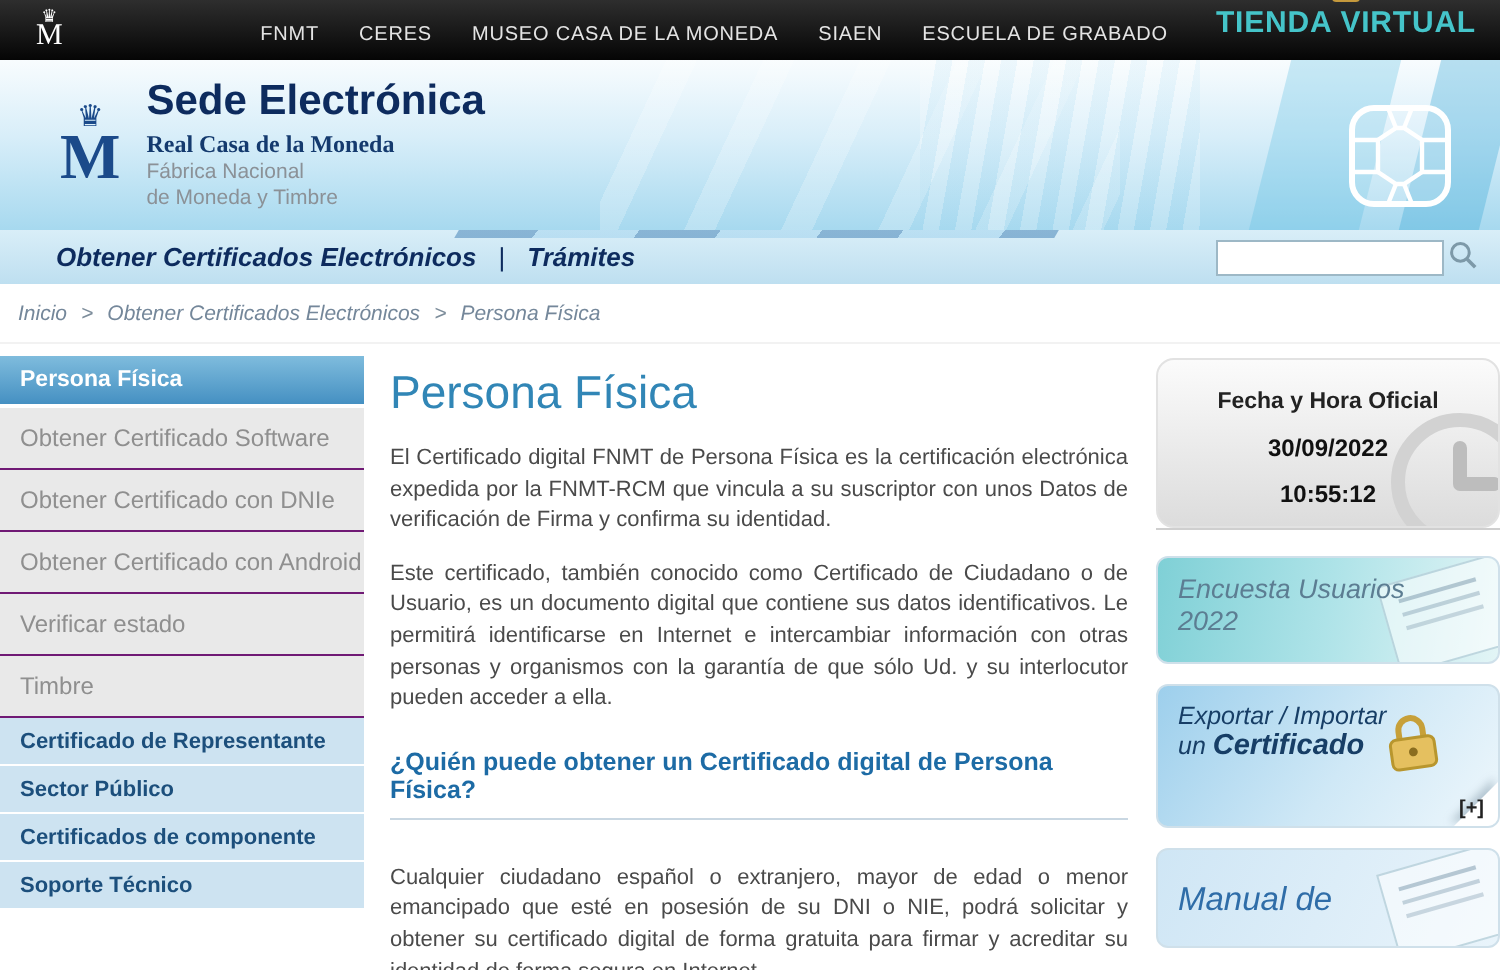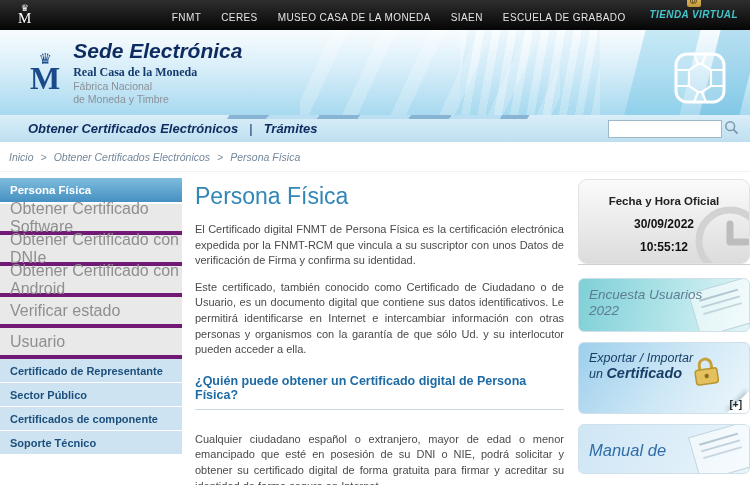--- a/index.html
+++ b/index.html
@@ -13,38 +13,38 @@
   .tb-logo .crown { font-size:9px; }
   .tb-logo .mletter { font-family:"Liberation Serif", serif; font-size:15px; margin-top:-2px; }
   .tb-links { display:flex; align-items:flex-end; height:100%; padding-bottom:7px; gap:20px; }
   .tb-links a { color:#e4e4e4; font-size:10px; letter-spacing:.4px; text-decoration:none; white-space:nowrap; }
   .tb-shop { display:flex; flex-direction:column; align-items:center; margin-left:4px; padding-bottom:3px; text-decoration:none; }
   .bag { position:relative; width:14px; height:13px; border-radius:2px;
     background:linear-gradient(#ecc76f,#c3973a); color:#3a2c0d; font-size:8px; font-weight:bold;
     display:flex; align-items:center; justify-content:center; margin-bottom:2px; }
   .bag::before { content:""; position:absolute; top:-4px; left:3px; width:8px; height:6px;
     border:1.5px solid #d8b054; border-bottom:none; border-radius:4px 4px 0 0; }
-  .tb-shop .lbl { color:#45c4c9; font-size:10px; font-style:italic; font-weight:bold; white-space:nowrap; }
+  .tb-shop .lbl { color:#45c4c9; font-size:15px; font-weight:bold; white-space:nowrap; }
 
   
   .header { position:relative; height:85px; overflow:hidden;
     background:linear-gradient(180deg,#f8fcfe 0%,#d8eef9 45%,#a7d9ef 100%); }
   .hd { position:absolute; pointer-events:none; }
   .hd1 { right:60px; top:0; width:55px; height:100%; background:rgba(90,190,225,.30); transform:skewX(-14deg); }
   .hd2 { right:150px; top:0; width:140px; height:100%;
     background:repeating-linear-gradient(100deg, rgba(255,255,255,.45) 0 8px, rgba(160,215,240,.25) 8px 16px); opacity:.5; }
   .hd3 { right:0; top:0; width:40px; height:100%; background:rgba(60,170,215,.35); transform:skewX(-14deg); }
   .hd4 { left:300px; top:0; width:260px; height:100%;
     background:repeating-linear-gradient(115deg, rgba(255,255,255,.0) 0 30px, rgba(255,255,255,.5) 30px 44px); opacity:.45; }
   .header-inner { position:relative; display:flex; align-items:center; height:100%; padding-left:30px; }
   .h-logo { display:flex; flex-direction:column; align-items:center; color:#1b4a8a; line-height:1; }
   .h-logo .crown { font-size:15px; }
   .h-logo .mletter { font-family:"Liberation Serif", serif; font-size:32px; font-weight:bold; margin-top:-4px; }
   .h-text { margin-left:13px; }
-  .h-title { font-size:21px; font-weight:bold; font-style:italic; color:#0d2b5e; margin-bottom:2px; }
+  .h-title { font-size:21px; font-weight:bold; color:#0d2b5e; margin-bottom:2px; }
   .h-sub1 { font-size:12px; font-weight:bold; color:#143a6e; font-family:"Liberation Serif", serif; }
   .h-sub2 { font-size:10.5px; color:#8b9197; line-height:1.2; }
   .chip { position:absolute; right:24px; top:22px; }
 
   
   .navbar { position:relative; height:28px; background:linear-gradient(#d9eef8,#bedff0);
     display:flex; align-items:center; padding:0 10px 0 28px; border-bottom:1px solid #ffffff; overflow:hidden; }
   .nv-deco { position:absolute; left:230px; top:-6px; width:300px; height:10px;
     background:repeating-linear-gradient(100deg, rgba(40,110,170,.45) 0 40px, rgba(120,190,230,.3) 40px 90px);
     transform:skewX(-30deg); pointer-events:none; }
@@ -59,22 +59,22 @@
     font-style:italic; font-size:10.5px; color:#7d8d9b; border-bottom:1px solid #f2f2f2; }
   .breadcrumb a { color:#74879a; text-decoration:none; }
   .breadcrumb .cur { color:#74879a; }
 
   
   .layout { display:flex; align-items:flex-start; padding-top:6px; }
 
   .sidebar { width:182px; flex-shrink:0; }
   .sb-active { height:26px; background:linear-gradient(#7fbcdd,#4590c2); color:#fff; font-weight:bold;
     font-size:11.5px; display:flex; align-items:center; padding-left:10px; border-bottom:2px solid #fff; cursor:pointer; }
-  .sb-item { height:31px; background:#e9e9e9; color:#8f8f8f; font-size:16px;
-    display:flex; align-items:center; padding-left:10px; border-bottom:4px solid #701a75; cursor:pointer; }
+  .sb-item { height:31px; background:#e9e9e9; color:#8f8f8f; font-size:12px;
+    display:flex; align-items:center; padding-left:10px; border-bottom:1px solid #701a75; cursor:pointer; }
   .sb-sec { height:24px; background:#cde3f1; color:#1c4f7c; font-weight:bold; font-size:11px;
     display:flex; align-items:center; padding-left:10px; border-bottom:1px solid #fff; cursor:pointer; }
 
   .main { flex:1; padding:2px 14px 0 13px; min-width:0; }
   .main h1 { font-size:23px; font-weight:normal; color:#3186b6; margin:3px 0 12px; }
   .main p { font-size:11px; color:#4a4a4a; line-height:1.42; text-align:justify; margin-bottom:11px; }
   .main h2 { font-size:12.5px; font-weight:bold; color:#1d6ba5; margin:16px 0 0; padding-bottom:7px;
     border-bottom:1px solid #c9d7e2; }
   .main h2 + p { margin-top:22px; }
 
@@ -180,21 +180,21 @@
 </div>
 
 <div class="layout">
 
   <aside class="sidebar">
     <div class="sb-active">Persona Física</div>
     <div class="sb-item">Obtener Certificado Software</div>
     <div class="sb-item">Obtener Certificado con DNIe</div>
     <div class="sb-item">Obtener Certificado con Android</div>
     <div class="sb-item">Verificar estado</div>
-    <div class="sb-item">Usuario</div>
+    <div class="sb-item">Timbre</div>
     <div class="sb-sec">Certificado de Representante</div>
     <div class="sb-sec">Sector Público</div>
     <div class="sb-sec">Certificados de componente</div>
     <div class="sb-sec">Soporte Técnico</div>
   </aside>
 
   <main class="main">
     <h1>Persona Física</h1>
     <p>El Certificado digital FNMT de Persona Física es la certificación electrónica expedida por la FNMT-RCM que vincula a su suscriptor con unos Datos de verificación de Firma y confirma su identidad.</p>
     <p>Este certificado, también conocido como Certificado de Ciudadano o de Usuario, es un documento digital que contiene sus datos identificativos. Le permitirá identificarse en Internet e intercambiar información con otras personas y organismos con la garantía de que sólo Ud. y su interlocutor pueden acceder a ella.</p>

